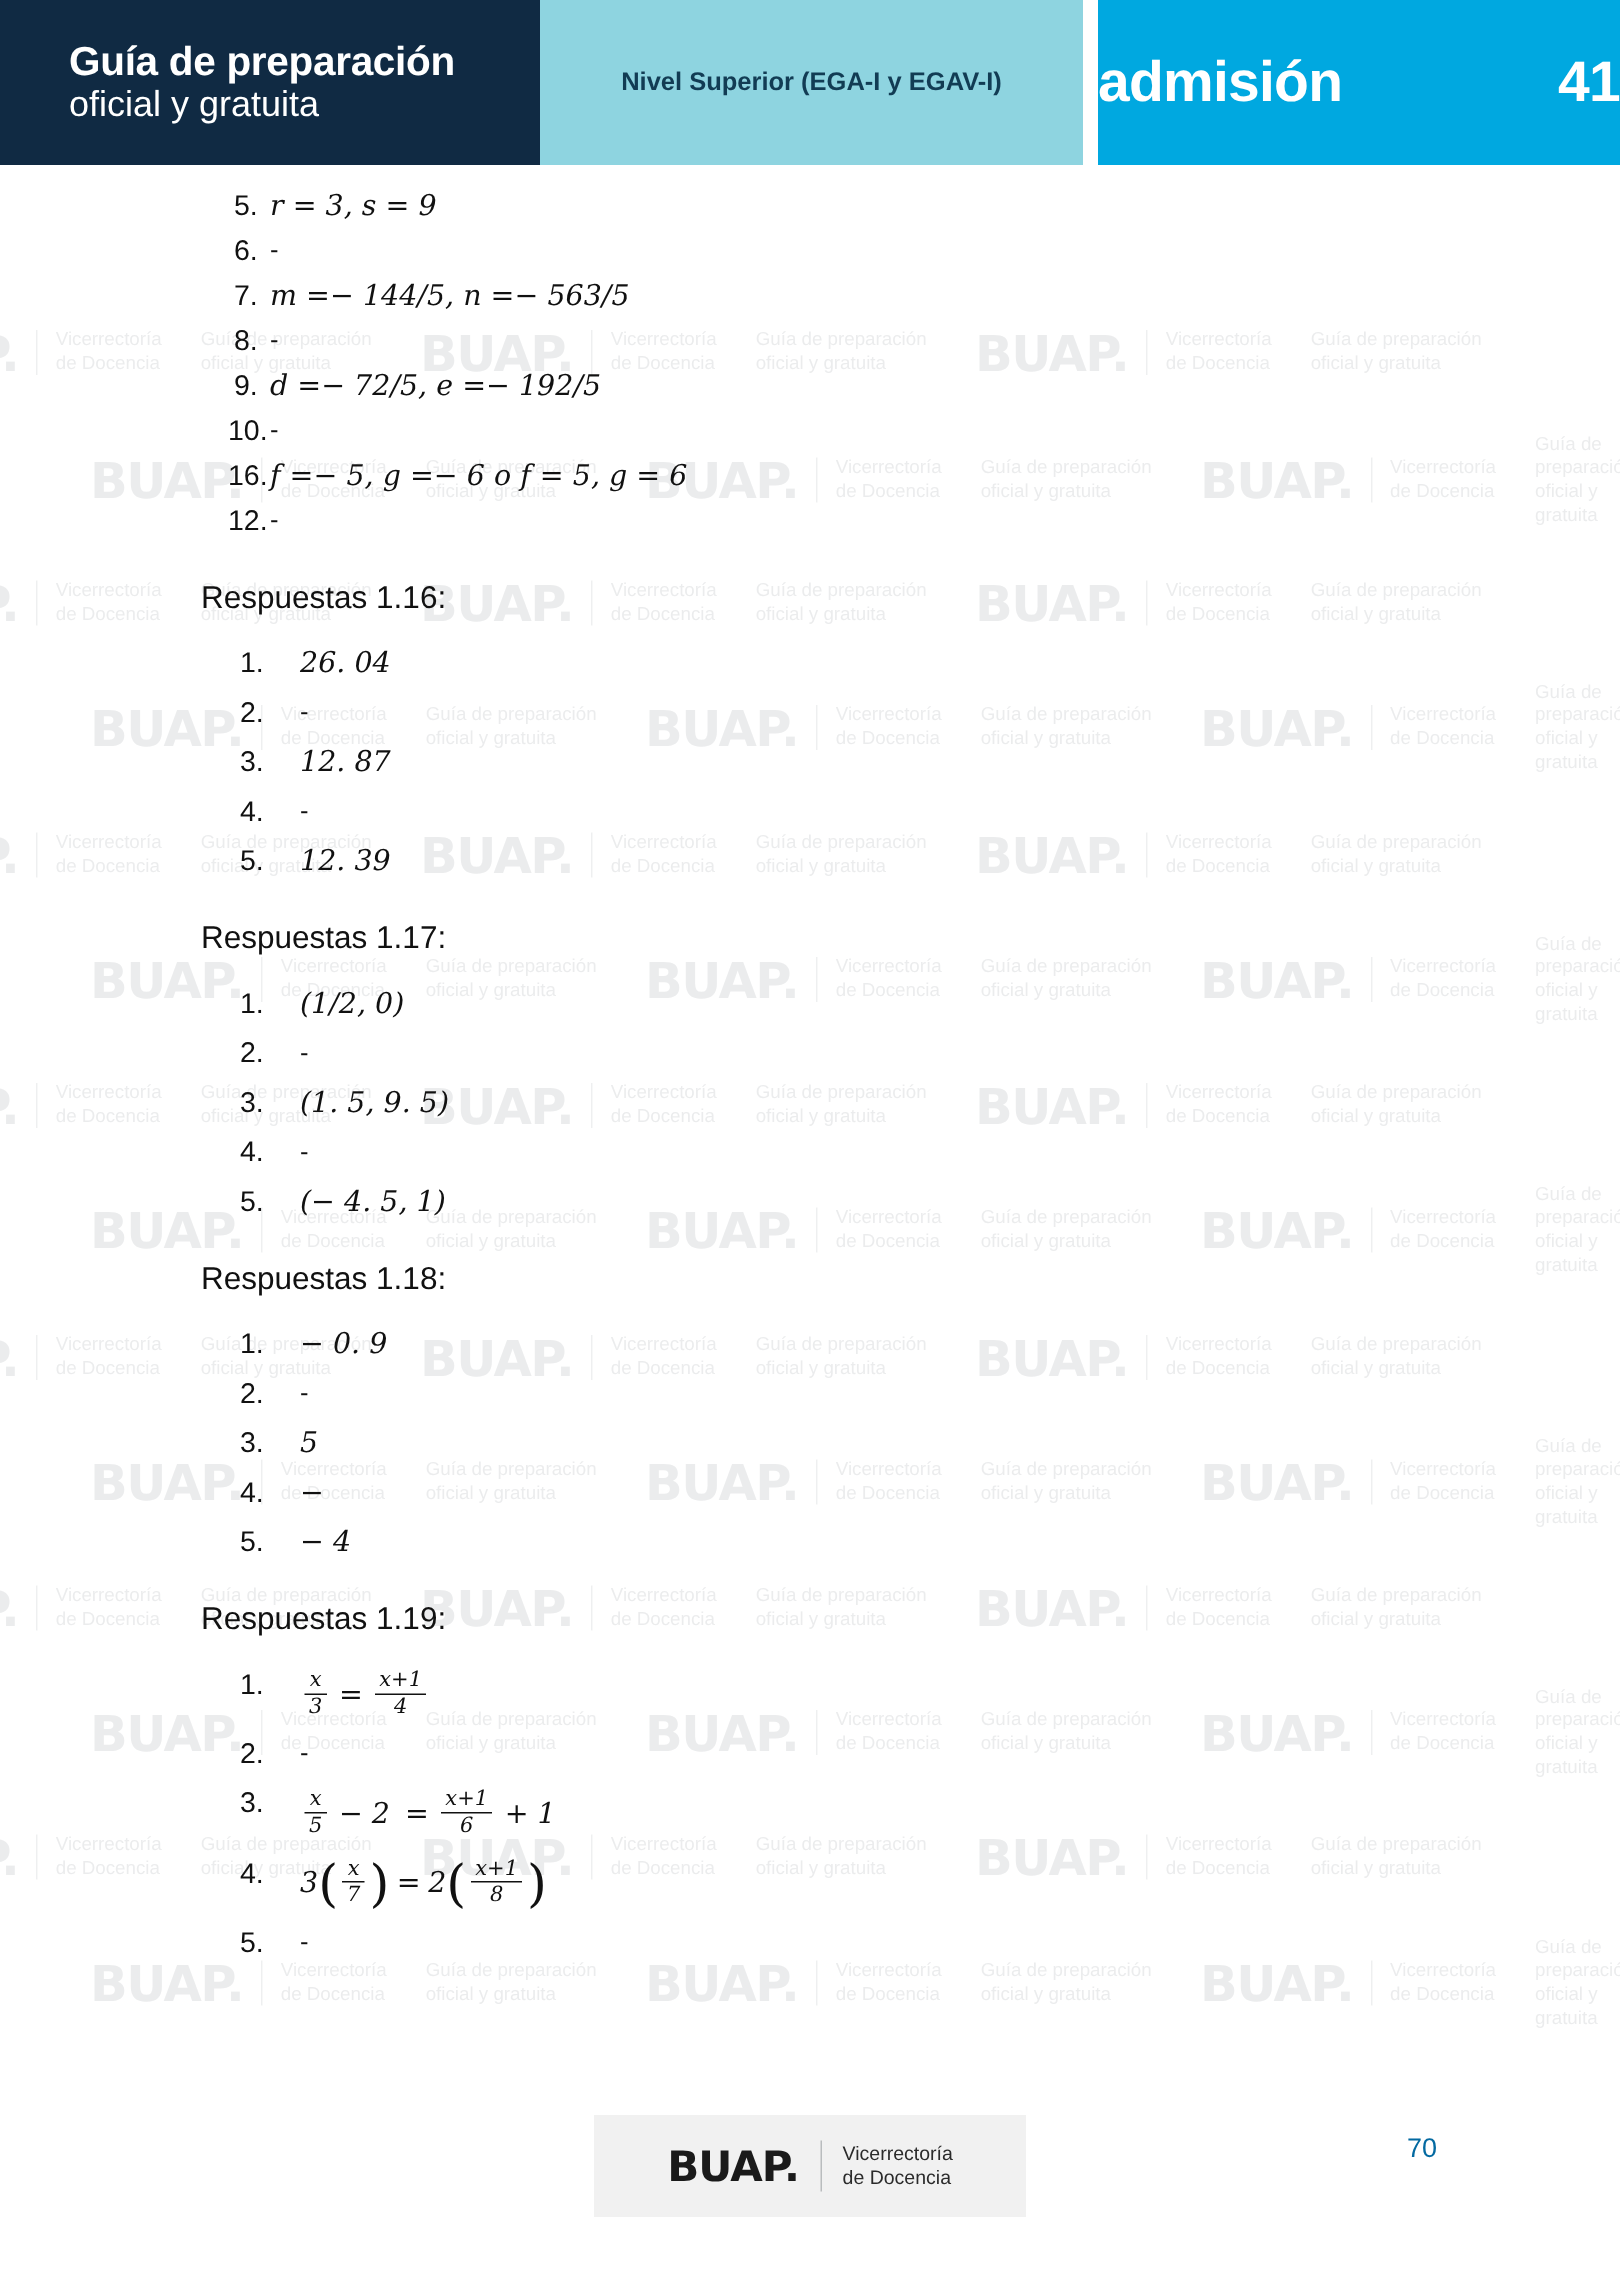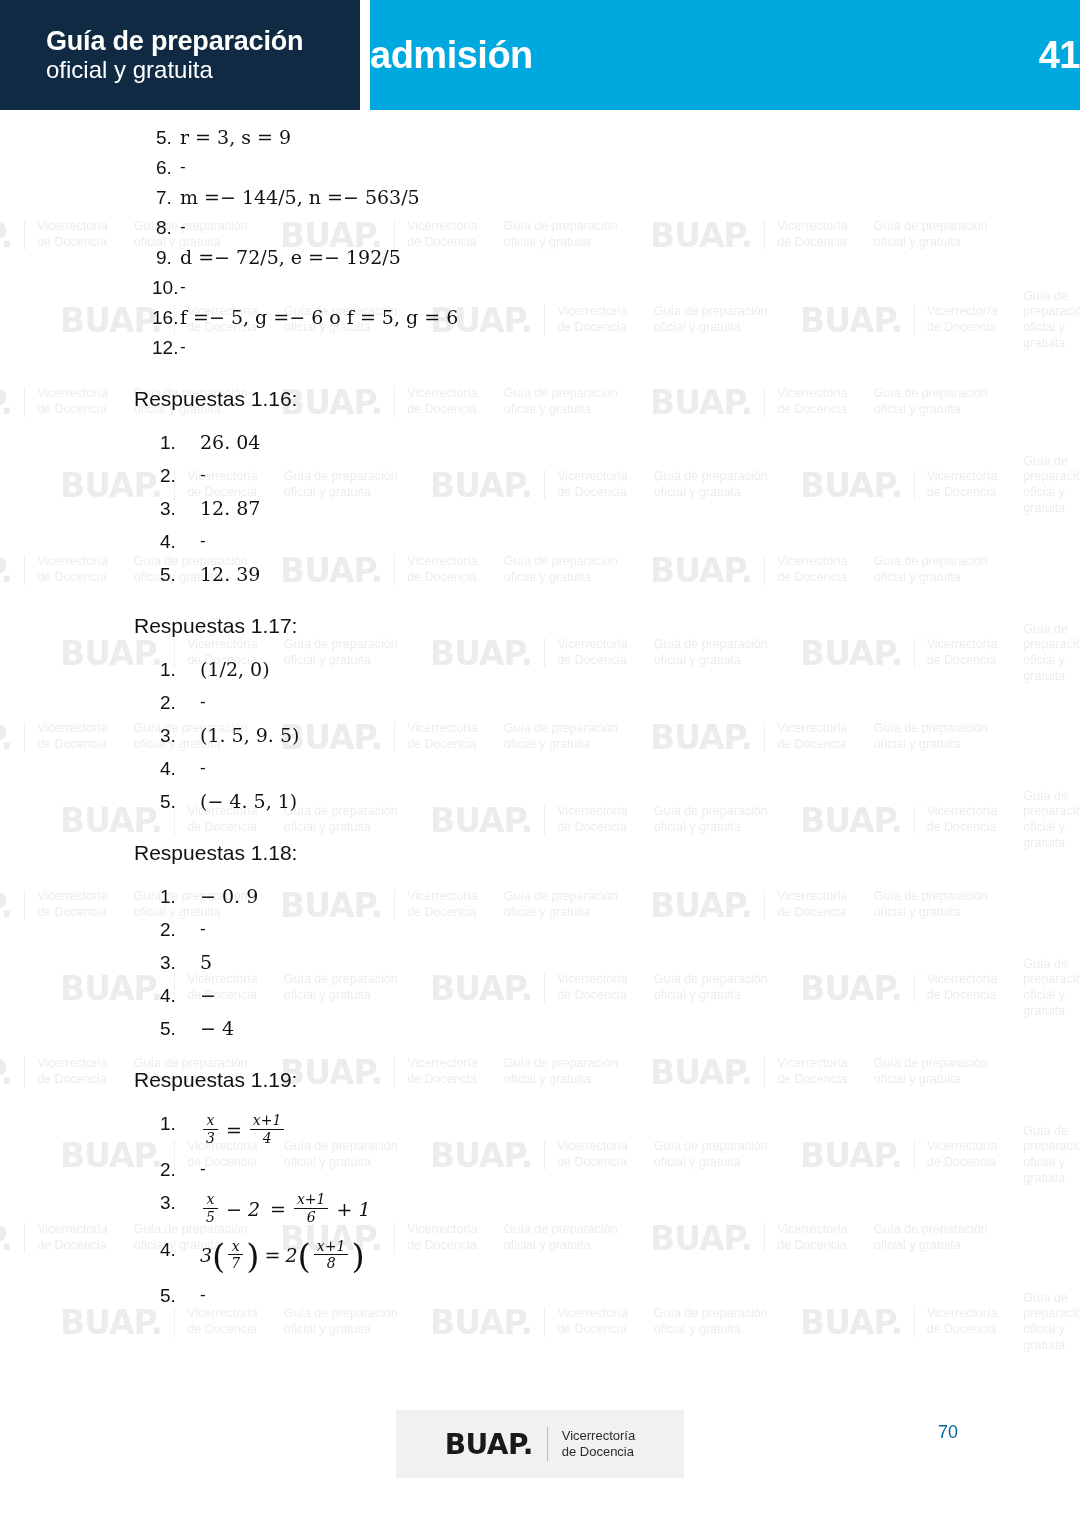--- a/index.html
+++ b/index.html
@@ -152,20 +152,21 @@
     padding-left: 22px;
     box-sizing: border-box;
     font-family: "Liberation Sans", sans-serif;
     flex: 0 0 46px;
   }
   .li .num.wide {
     padding-left: 18px;
   }
   .li .val {
     font-family: "DejaVu Serif", serif;
+    font-style: italic;
     font-size: 19px;
     white-space: pre;
   }
   .li .val.plain {
     font-style: normal;
     font-family: "Liberation Sans", sans-serif;
     font-size: 17px;
   }
   .block-1 { margin-left: 134px; }
   .section {
@@ -277,20 +278,23 @@
     color: #0369a1;
   }
 </style>
 </head>
 <body>
 
 <div class="header">
   <div class="header-left">
     <div class="line1">Guía de preparación</div>
     <div class="line2">oficial y gratuita</div>
+  </div>
+  <div class="header-mid">
+    <span>Nivel Superior (EGA-I y EGAV-I)</span>
   </div>
   <div class="header-gap"></div>
   <div class="header-right">
     <span>admisión</span>
       <span class="num" style="font-size:38px;">41</span>
   </div>
 </div>
 
 <div class="watermarks" id="wm-layer">
     <div class="wm-row" style="top: 105px;">

